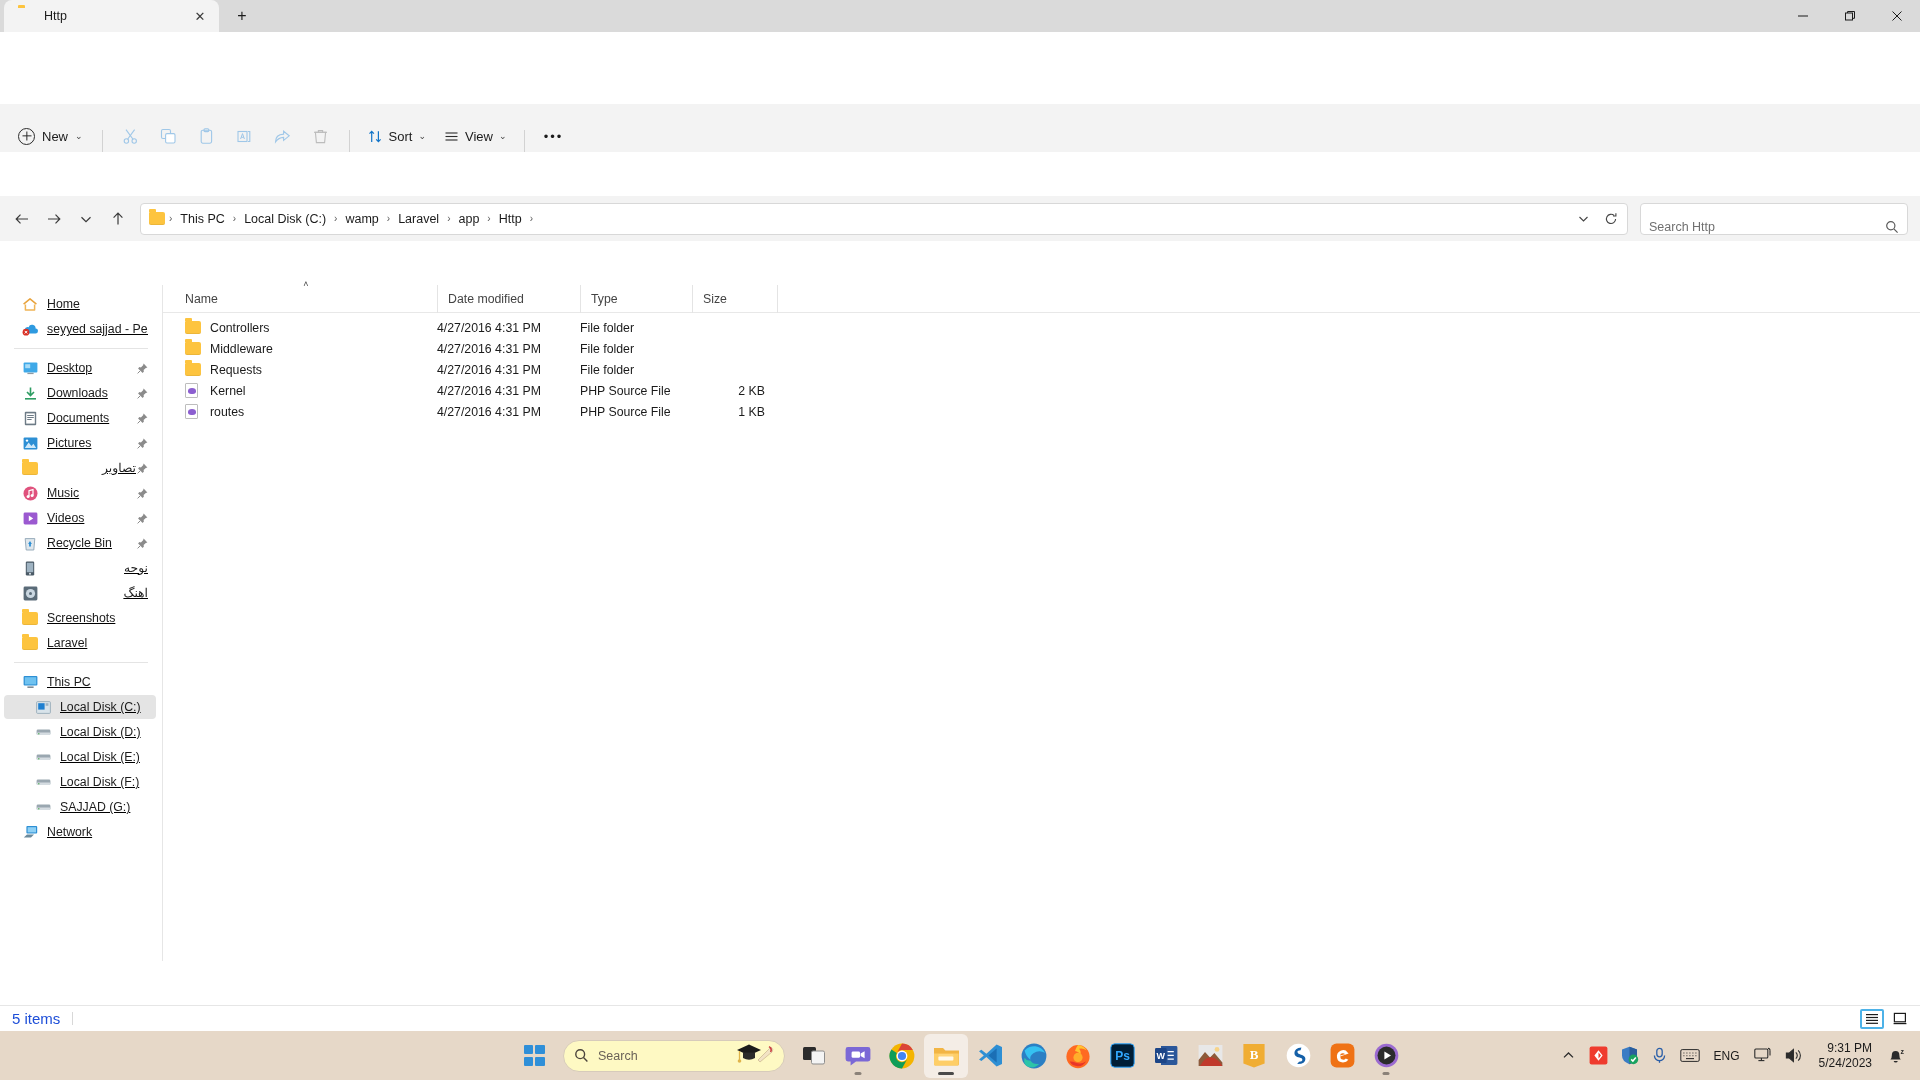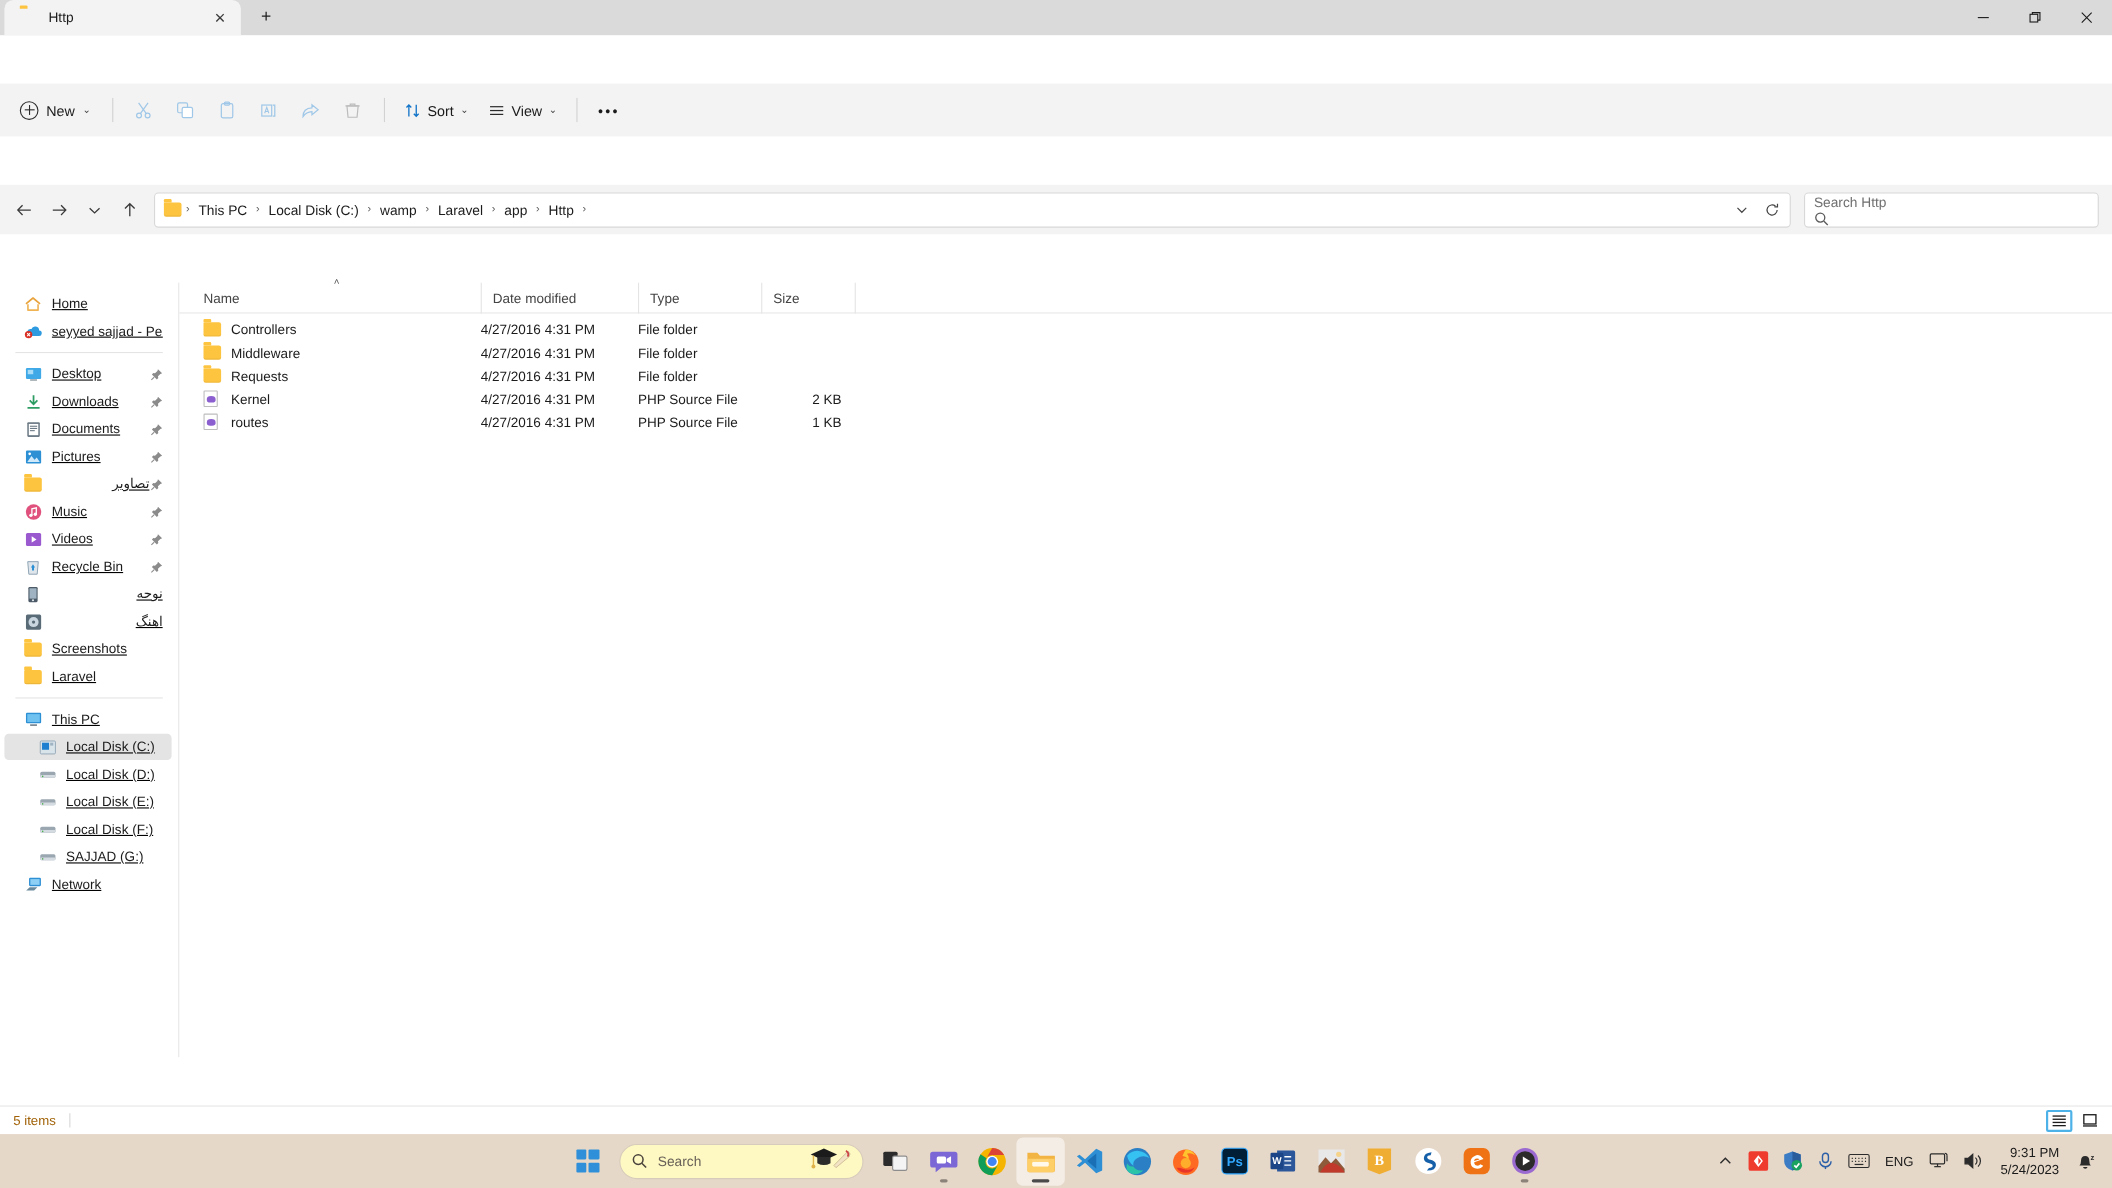--- a/index.html
+++ b/index.html
@@ -61,22 +61,23 @@
     position: absolute; right: 0; top: 0; height: 32px; display: flex;
   }
   .wc {
     width: 47px; height: 32px; display: flex; align-items: center; justify-content: center;
     font-size: 12px; color: #1b1b1b;
   }
 
   
   .cmdbar {
     height: 48px; background: #f3f3f3;
-    display: flex; align-items: center; padding: 0 10px;
+    display: flex; align-items: flex-end; padding: 0 10px;
     flex: none;
+    margin-top: 28px;
   }
   .newbtn {
     height: 32px; display: flex; align-items: center; gap: 7px;
     padding: 0 10px 0 8px; border-radius: 4px; cursor: default;
   }
   .plus-circle {
     width: 17px; height: 17px; border: 1.3px solid #2b2b2b; border-radius: 50%;
     position: relative; flex: none;
   }
   .plus-circle::before, .plus-circle::after {
@@ -132,21 +133,21 @@
   }
   .addr-right { display: flex; align-items: center; }
   .addr-btn {
     width: 28px; height: 28px; border-radius: 3px;
     display: flex; align-items: center; justify-content: center; color: #444;
   }
 
   .searchbox {
     width: 268px; height: 32px; margin-left: 12px;
     background: #ffffff; border: 1px solid #d8d8d8; border-radius: 4px;
-    display: flex; align-items: flex-start; padding: 0 8px; flex-direction: column;
+    display: flex; align-items: flex-end; padding: 0 8px;
   }
   .searchbox input {
     flex: 1; border: none; outline: none; font-size: 12.5px; color: #5b5b5b;
     font-family: "Liberation Sans", sans-serif; background: transparent;
   }
   .searchbox input::placeholder { color: #707070; }
 
   
   .body-row { flex: 1; display: flex; min-height: 0; }
 
@@ -211,21 +212,21 @@
   .php-ico::after {
     content: ""; position: absolute; left: 2px; top: 4px;
     width: 8px; height: 6px; background: #8c5fd0; border-radius: 50% 50% 40% 40%;
   }
 
   
   .statusbar {
     height: 26px; flex: none; display: flex; align-items: center;
     border-top: 1px solid #e6e6e6; padding: 0 8px 0 12px; background: #fff;
   }
-  .status-text { font-size: 12px; color: #a16207; }
+  .status-text { font-size: 15px; color: #1d4ed8; }
   .status-sep { width: 1px; height: 13px; background: #d8d8d8; margin: 0 12px; }
   .status-right { margin-left: auto; display: flex; align-items: center; gap: 4px; }
   .viewbtn {
     width: 24px; height: 20px; display: flex; align-items: center; justify-content: center;
     border-radius: 2px;
   }
   .viewbtn.active { border: 2px solid #4db2e8; }
 
   
   .taskbar {

